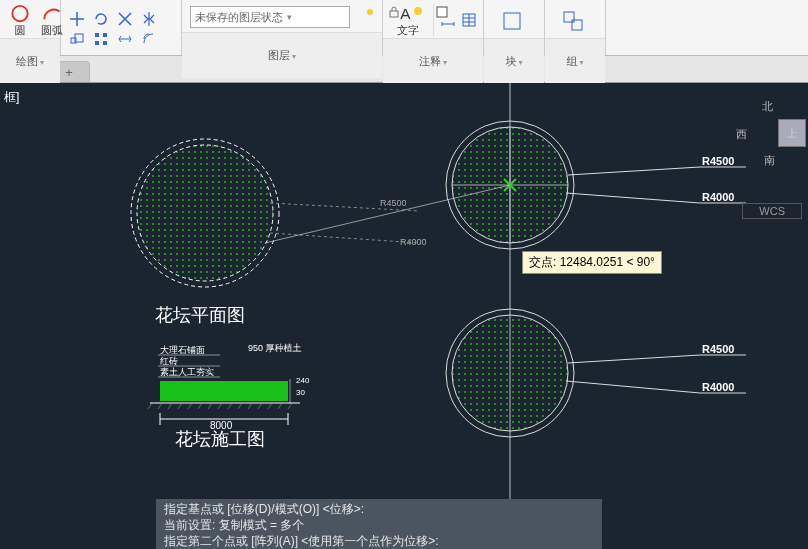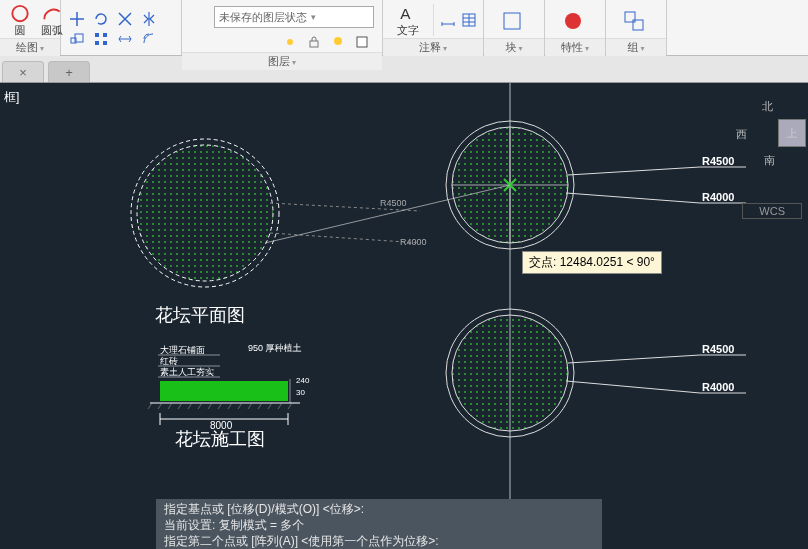--- a/index.html
+++ b/index.html
@@ -1,20 +1,20 @@
 <!DOCTYPE html>
 <html><head>
 <meta charset="utf-8">
 <style>
 html,body{margin:0;padding:0;width:808px;height:549px;overflow:hidden;font-family:"Microsoft YaHei",Arial,sans-serif;font-size:12px;background:#f0f0f0;}
 
 .ribbon{background:#f5f5f5;border-bottom:1px solid #bbb;height:55px;display:flex;position:relative;}
 .panel{border-right:1px solid #ccc;height:55px;display:flex;flex-direction:column;justify-content:space-between;}
 .panel-body{flex:1;display:flex;align-items:center;padding:2px 4px 0;}
-.panel-title{font-size:11px;color:#555;text-align:center;border-top:1px solid #ddd;padding:1px 0;background:#eee;}
+.panel-title{font-size:11px;color:#555;text-align:center;border-top:1px solid #ddd;padding:15px 0;background:#eee;}
 .panel-title::after{content:" ▾";font-size:8px;color:#999;}
 .big-btn{display:flex;flex-direction:column;align-items:center;justify-content:center;width:40px;height:36px;font-size:11px;color:#333;cursor:pointer;margin:0 4px;}
 .big-btn .ico{width:24px;height:24px;margin-bottom:-2px;}
 .grid-btns{display:flex;flex-wrap:wrap;width:96px;}
 .small-btn{width:22px;height:18px;margin:1px;display:flex;align-items:center;justify-content:center;cursor:pointer;}
 .small-btn svg{width:16px;height:16px;}
 .layer-box{display:flex;align-items:center;border:1px solid #aaa;background:#fff;height:20px;padding:0 4px;margin:4px;min-width:150px;font-size:11px;color:#666;}
 .arrowdn{font-size:9px;color:#888;margin-left:4px;}
 .vsep{width:1px;background:#ddd;margin:2px 4px;align-self:stretch;}
 
@@ -100,21 +100,21 @@
         <div class="small-btn">
             <svg viewBox="0 0 16 16">
               <path d="M3 12c0-5 4-9 9-9M3 8c0-3 2-5 5-5" fill="none" stroke="#36c"></path>
             </svg>
           </div>
       </div>
     </div>
   </div>
 
   <div class="panel" style="width:200px;">
-    <div class="panel-body" style="flex-direction:column;align-items:flex-end;">
+    <div class="panel-body" style="align-items:flex-start;">
       <div class="layer-box">
         <span>未保存的图层状态</span>
         <span class="arrowdn">▾</span>
       </div>
       <div style="display:flex;padding:0 4px;">
         <div class="small-btn">
             <svg viewBox="0 0 16 16">
               <circle cx="8" cy="8" r="3" fill="#fc3"></circle>
             </svg>
           </div>
@@ -165,30 +165,20 @@
 
   <div class="panel" style="width:60px;">
     <div class="panel-body">
         <div class="big-btn">
           <svg class="ico" viewBox="0 0 24 24">
             <rect x="4" y="4" width="16" height="16" stroke="#36c" fill="none"></rect>
           </svg>
         </div>
       </div>
     <div class="panel-title">块</div>
-  </div>
-  <div class="panel" style="width:60px;">
-    <div class="panel-body">
-        <div class="big-btn">
-          <svg class="ico" viewBox="0 0 24 24">
-            <circle cx="12" cy="12" r="8" fill="#d33"></circle>
-          </svg>
-        </div>
-      </div>
-    <div class="panel-title">特性</div>
   </div>
   <div class="panel" style="width:60px;">
     <div class="panel-body">
         <div class="big-btn">
           <svg class="ico" viewBox="0 0 24 24">
             <rect x="3" y="3" width="10" height="10" stroke="#36c" fill="none"></rect>
             <rect x="11" y="11" width="10" height="10" stroke="#36c" fill="none"></rect>
           </svg>
         </div>
       </div>

